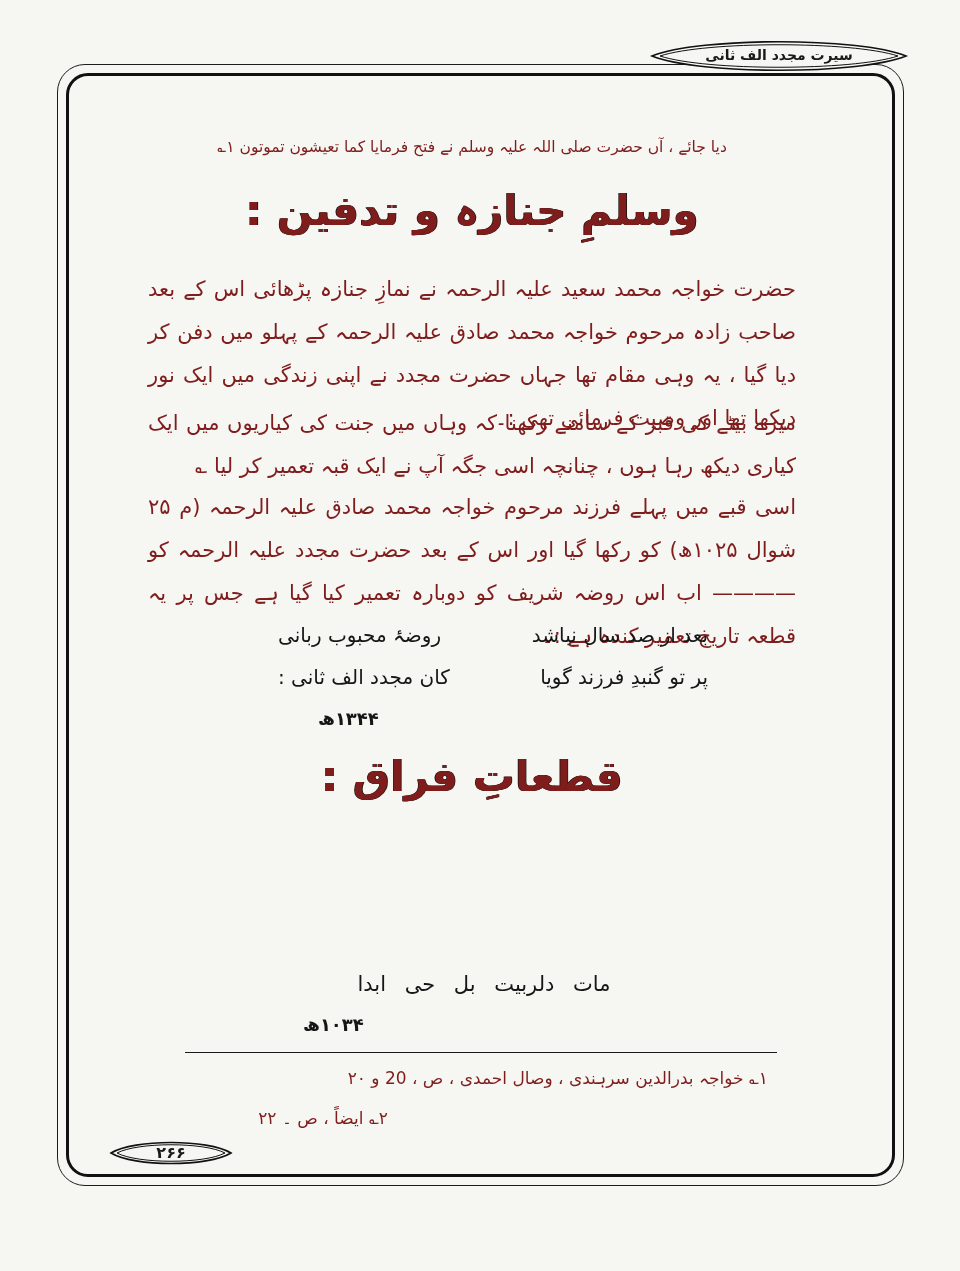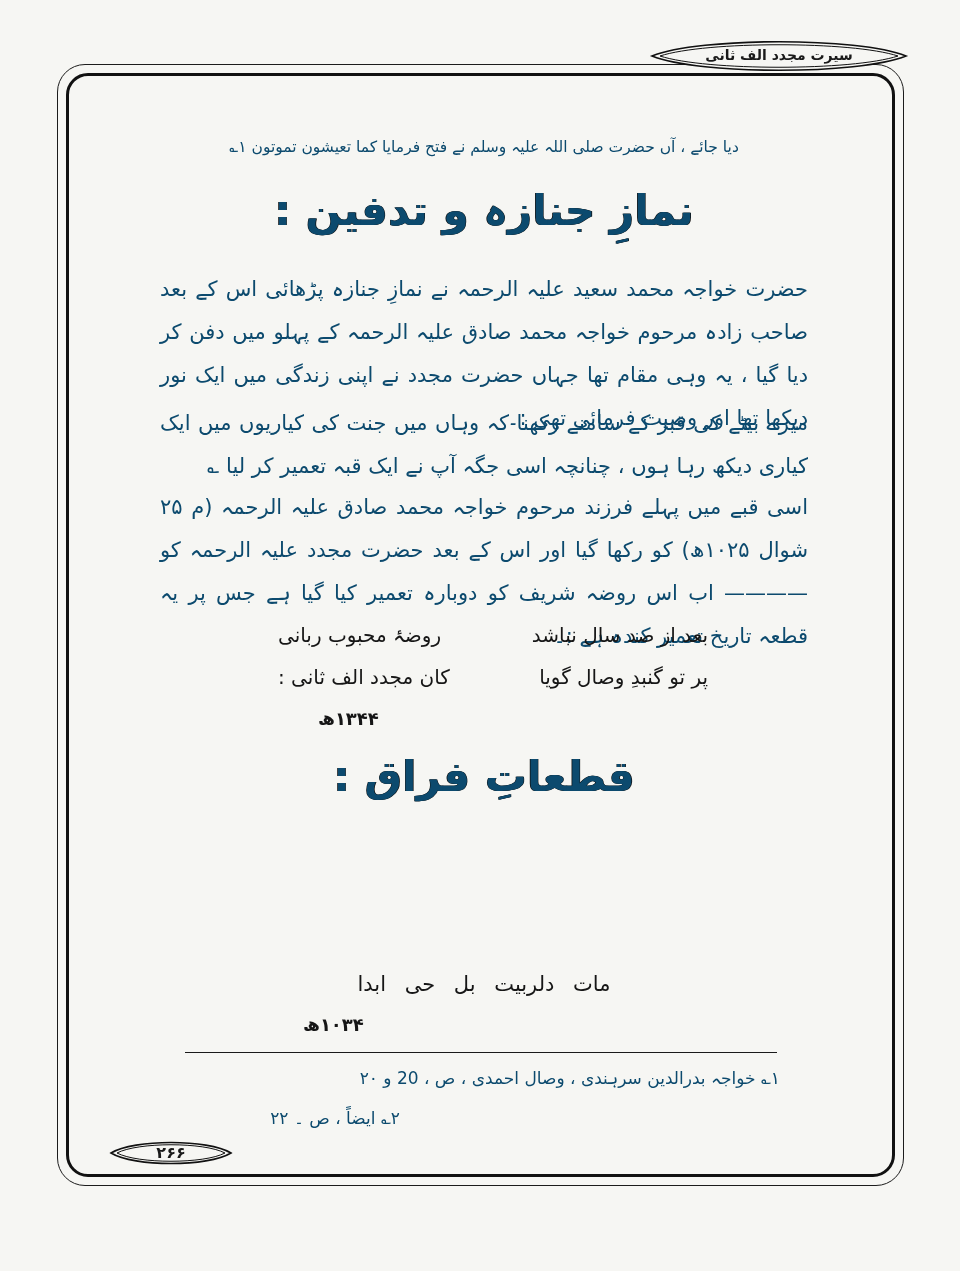--- a/index.html
+++ b/index.html
@@ -49,24 +49,24 @@
     padding-bottom: 2px;
     letter-spacing: 0;
   }
   .header-cartouche { left: 648px; top: 34px; width: 262px; height: 44px; }
   .pagenum-cartouche { left: 108px; top: 1136px; width: 126px; height: 34px; }
   .pagenum-cartouche .label { font-size: 16px; }
 
   
   .block {
     position: absolute;
-    left: 160px;
+    left: 148px;
     width: 648px;
     direction: rtl;
-    color: #0c4a6e;
+    color: #7f1d1d;
   }
   .intro {
     top: 134px;
     text-align: center;
     font-size: 15.5px;
     line-height: 1.8;
   }
   .heading {
     font-weight: bold;
     text-align: center;
@@ -150,33 +150,33 @@
   <div class="cartouche header-cartouche">
     <svg width="262" height="44" viewBox="0 0 262 44">
       <path d="M4,22 C 52,3 210,3 258,22 C 210,41 52,41 4,22 Z" fill="#f6f6f3" stroke="#111" stroke-width="1.6"></path>
       <path d="M12,22 C 58,7 204,7 250,22 C 204,37 58,37 12,22 Z" fill="none" stroke="#111" stroke-width="1"></path>
     </svg>
     <span class="label">سیرت مجدد الف ثانی</span>
   </div>
 
   <div class="block intro">دیا جائے ، آں حضرت صلی اللہ علیہ وسلم نے فتح فرمایا کما تعیشون تموتون ۱؎</div>
 
-  <div class="block heading heading-1">نمازِ جنازہ و تدفین :</div>
+  <div class="block heading heading-1">وسلمِ جنازہ و تدفین :</div>
 
   <div class="block para para-1">حضرت خواجہ محمد سعید علیہ الرحمہ نے نمازِ جنازہ پڑھائی اس کے بعد صاحب زادہ مرحوم خواجہ محمد صادق علیہ الرحمہ کے پہلو میں دفن کر دیا گیا ، یہ وہی مقام تھا جہاں حضرت مجدد نے اپنی زندگی میں ایک نور دیکھا تھا اور وصیت فرمائی تھی :۔</div>
   <div class="block para para-2">میرے بیٹے کی قبر کے سامنے رکھنا کہ وہاں میں جنت کی کیاریوں میں ایک کیاری دیکھ رہا ہوں ، چنانچہ اسی جگہ آپ نے ایک قبہ تعمیر کر لیا ؎</div>
   <div class="block para para-3">اسی قبے میں پہلے فرزند مرحوم خواجہ محمد صادق علیہ الرحمہ (م ۲۵ شوال ۱۰۲۵ھ) کو رکھا گیا اور اس کے بعد حضرت مجدد علیہ الرحمہ کو ———— اب اس روضہ شریف کو دوبارہ تعمیر کیا گیا ہے جس پر یہ قطعہ تاریخ تعمیر کندہ ہے :۔</div>
 
   <div class="verse-table verse-1">
     <div class="verse-row">
       <span class="verse-right">بعد از صد سال نباشد</span>
       <span class="verse-left">روضۂ محبوب ربانی</span>
     </div>
     <div class="verse-row">
-      <span class="verse-right">پر تو گنبدِ وصال گویا</span>
+      <span class="verse-right">پر تو گنبدِ فرزند گویا</span>
       <span class="verse-left">کان مجدد الف ثانی :</span>
     </div>
   </div>
 
   <div class="date-line date-1">۱۳۴۴ھ</div>
 
   <div class="block heading heading-2">قطعاتِ فراق :</div>
 
 
   <div class="verse-single">مات دلربیت بل حی ابدا</div>

